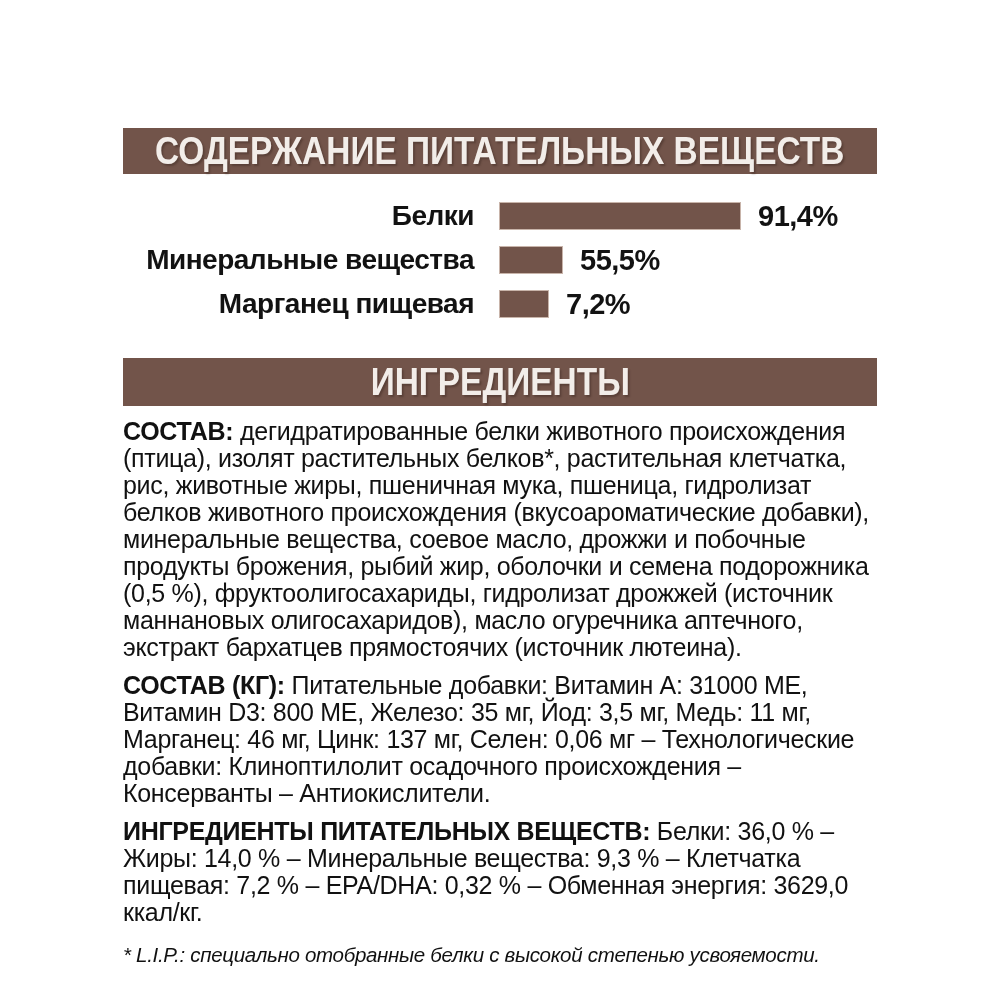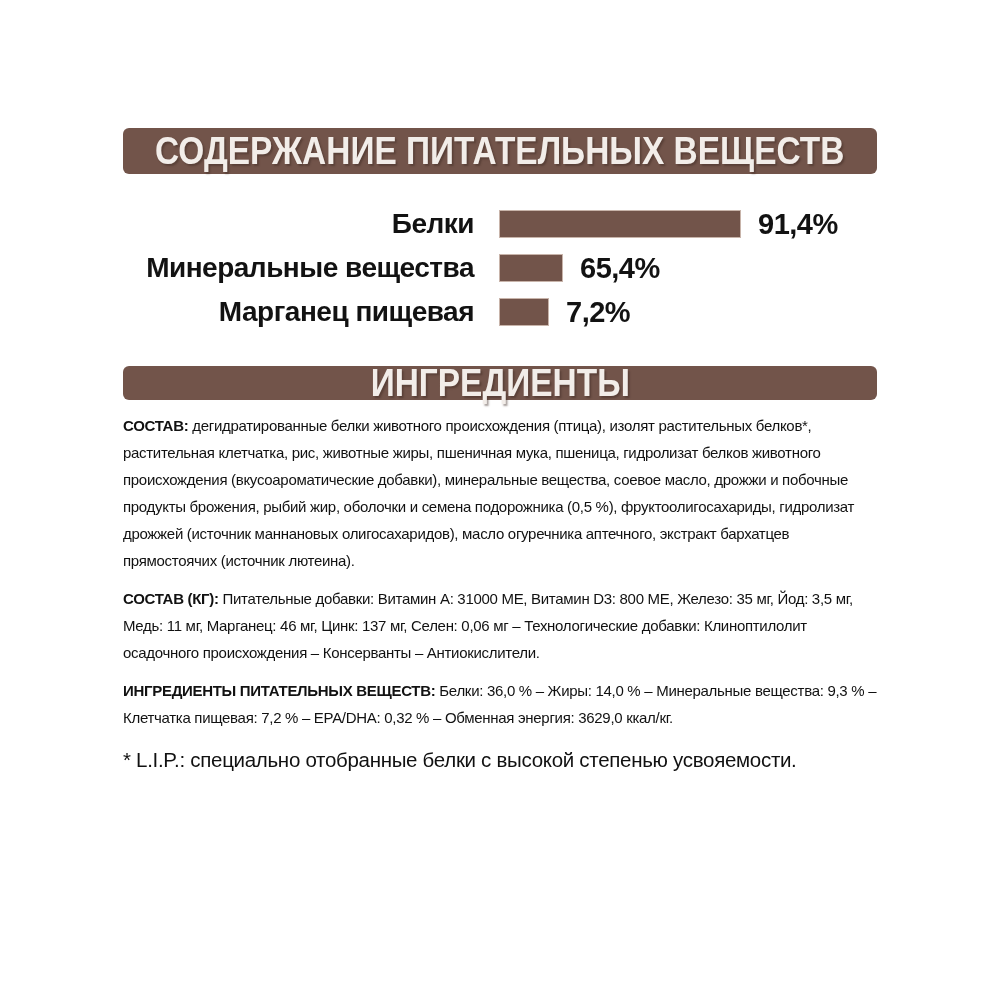--- a/index.html
+++ b/index.html
@@ -8,34 +8,34 @@
     background: #ffffff;
     font-family: "Liberation Sans", "DejaVu Sans", sans-serif;
     color: #111111;
   }
   .page { position: relative; width: 1000px; height: 1000px; overflow: hidden; background: #ffffff; }
   .content { position: absolute; left: 123px; top: 128px; width: 754px; }
 
   .banner {
     background: var(--brown, #72544a);
     height: 46px;
-    display: flex; align-items: center; justify-content: center; border-radius: 6px;
+    display: flex; align-items: center; justify-content: center;
   }
-  .banner.second { height: 34px; margin-top: 32px; }
+  .banner.second { height: 48px; margin-top: 32px; }
   .banner-title {
     color: #f2ede9;
     font-weight: bold;
     font-size: 38px;
     white-space: nowrap;
     transform: scaleX(0.88);
     letter-spacing: 0px;
     text-shadow: 2px 2px 2px rgba(59,40,34,0.45);
   }
 
-  .chart { margin-top: 28px; }
+  .chart { margin-top: 20px; }
   .chart-row { display: flex; align-items: center; height: 44px; }
   .chart-label {
     width: 377px; box-sizing: border-box; padding-right: 26px;
     text-align: right;
     font-size: 28px; font-weight: 600; letter-spacing: -0.5px;
     color: #121212; white-space: nowrap;
   }
   .chart-bar {
     height: 26px;
     background: var(--brown, #72544a);
@@ -44,28 +44,29 @@
   }
   .chart-value {
     margin-left: 18px;
     font-size: 29px; font-weight: bold; letter-spacing: -0.5px;
     color: #121212; white-space: nowrap;
   }
 
   .text-block { margin-top: 12px; }
   .para {
     margin: 0 0 11px 0;
-    font-size: 15px; line-height: 27px; letter-spacing: -0.3px;
+    font-size: 25px; line-height: 27px; letter-spacing: -0.3px;
     color: #111111;
   }
   .para-head { font-weight: bold; }
   .footnote {
     margin-top: 15px;
     font-size: 20.5px; line-height: 27px; letter-spacing: -0.3px;
     color: #111111;
+    font-style: italic;
   }
 </style>
 </head>
 <body>
 
 <div class="page">
   <div class="content">
 
     <div class="banner">
       <div class="banner-title">СОДЕРЖАНИЕ ПИТАТЕЛЬНЫХ ВЕЩЕСТВ</div>
@@ -73,21 +74,21 @@
 
     <div class="chart">
         <div class="chart-row">
           <div class="chart-label">Белки</div>
           <div class="chart-bar" style="width: 240px; background: rgb(114, 84, 74);"></div>
           <div class="chart-value">91,4%</div>
         </div>
         <div class="chart-row">
           <div class="chart-label">Минеральные вещества</div>
           <div class="chart-bar" style="width: 62px; background: rgb(114, 84, 74);"></div>
-          <div class="chart-value">65,4%</div>
+          <div class="chart-value">55,5%</div>
         </div>
         <div class="chart-row">
           <div class="chart-label">Марганец пищевая</div>
           <div class="chart-bar" style="width: 48px; background: rgb(114, 84, 74);"></div>
           <div class="chart-value">7,2%</div>
         </div>
       </div>
 
     <div class="banner second">
       <div class="banner-title">ИНГРЕДИЕНТЫ</div>

